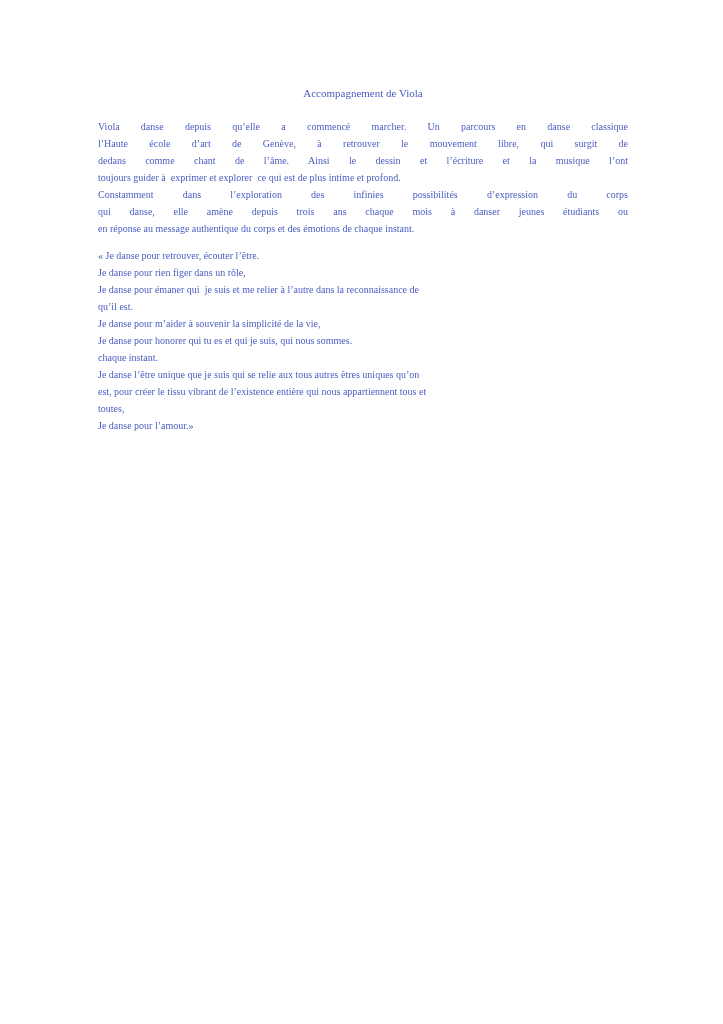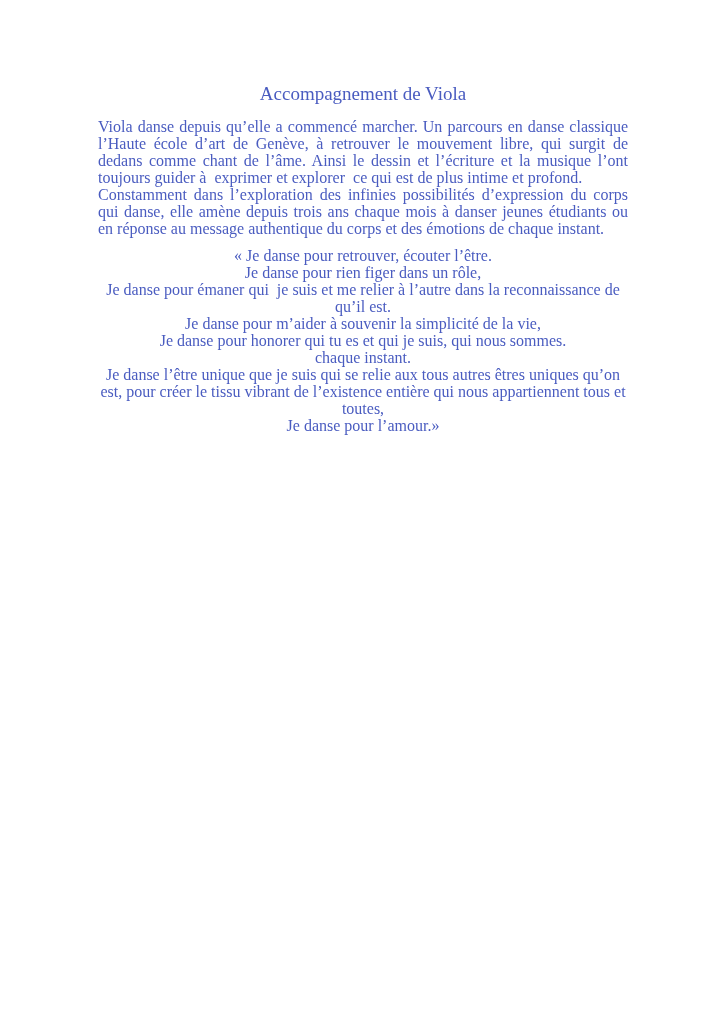--- a/index.html
+++ b/index.html
@@ -20,43 +20,42 @@
     font-family: "Liberation Serif", "DejaVu Serif", serif;
     color: var(--text);
   }
   .content {
     position: absolute;
     left: 98px;
     top: 85px;
     width: 530px;
   }
   .title {
-    font-size: 19px;
+    font-size: 11px;
     line-height: 17px;
     text-align: center;
     font-weight: normal;
     margin-bottom: 16px;
   }
   .body-text {
-    font-size: 16px;
+    font-size: 10px;
     line-height: 17px;
   }
   .paragraph .line {
     text-align: justify;
     text-align-last: justify;
     white-space: pre-wrap;
   }
   .paragraph .line.last {
     text-align-last: left;
   }
   .poem {
     margin-top: 10px;
   }
   .poem .line {
-    text-align: center;
     white-space: pre-wrap;
   }
 </style>
 </head>
 <body>
 
 <div class="page">
   <div class="content">
     <h1 class="title">Accompagnement de Viola</h1>
     <div class="body-text">

